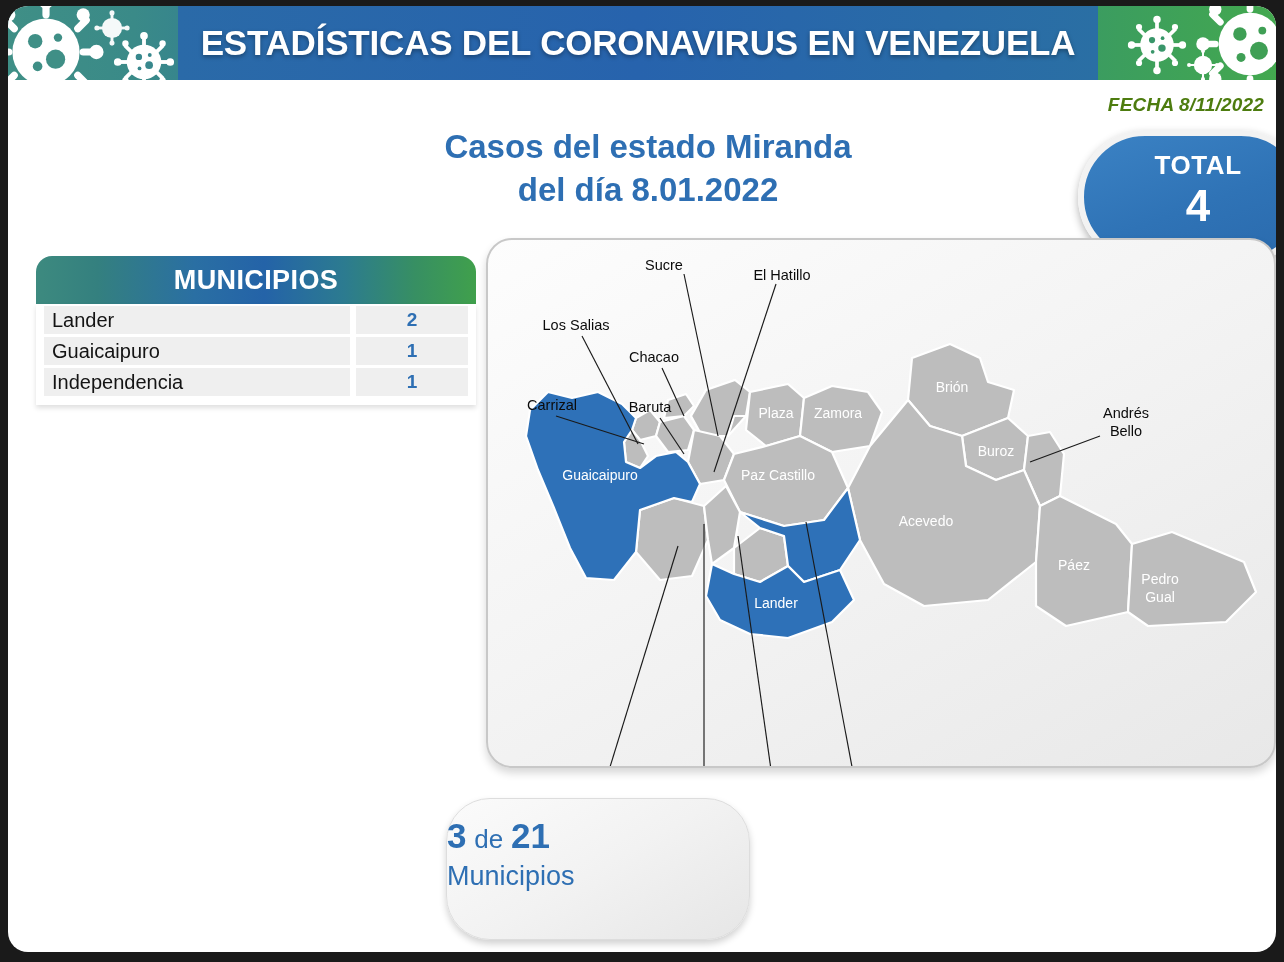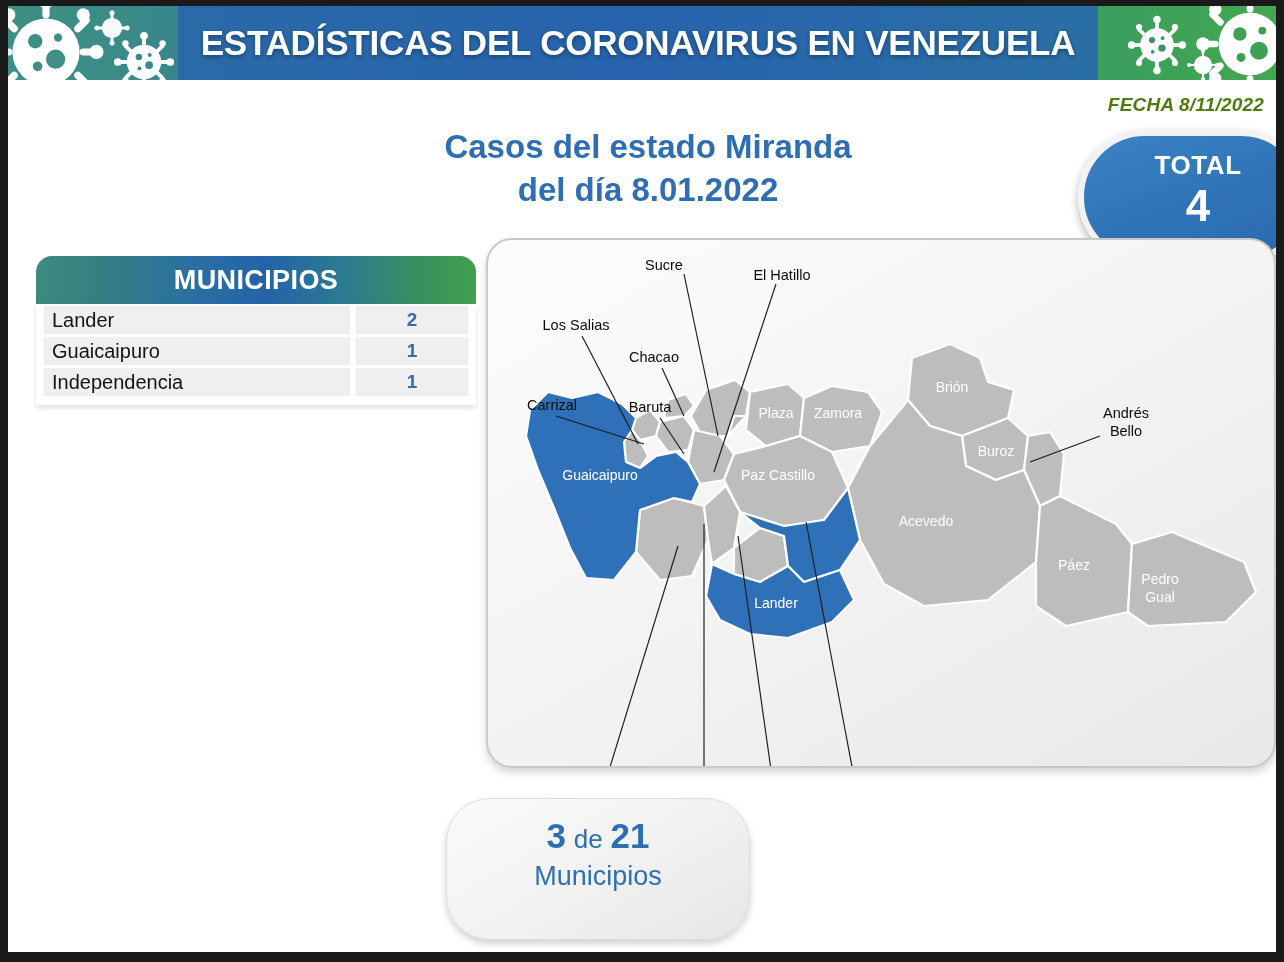--- a/index.html
+++ b/index.html
@@ -17,20 +17,21 @@
 
   
   #slide {
     position: absolute;
     left: 8px;
     top: 6px;
     width: 1268px;
     height: 946px;
     background: #ffffff;
     overflow: hidden;
+    border-radius: 20px;
   }
 
   
   #header {
     position: absolute;
     left: 0;
     top: 0;
     width: 1268px;
     height: 74px;
     background: linear-gradient(90deg,
@@ -235,21 +236,21 @@
     position: absolute;
     left: 438px;
     top: 792px;
     width: 304px;
     height: 142px;
     border-radius: 44px;
     background: linear-gradient(150deg,#fbfbfb 0%,#f2f2f2 50%,#e6e6e6 100%);
     border: 1px solid #dddddd;
     box-shadow: 0 4px 7px rgba(0,0,0,0.18);
     box-sizing: border-box;
-    text-align: center;
+    text-align: left;
     color: #2e6fb3;
   }
   #footer-pill .line1 {
     margin-top: 16px;
     font-size: 28px;
     line-height: 1.2;
   }
   #footer-pill .line1 .num {
     font-size: 35px;
     font-weight: bold;

